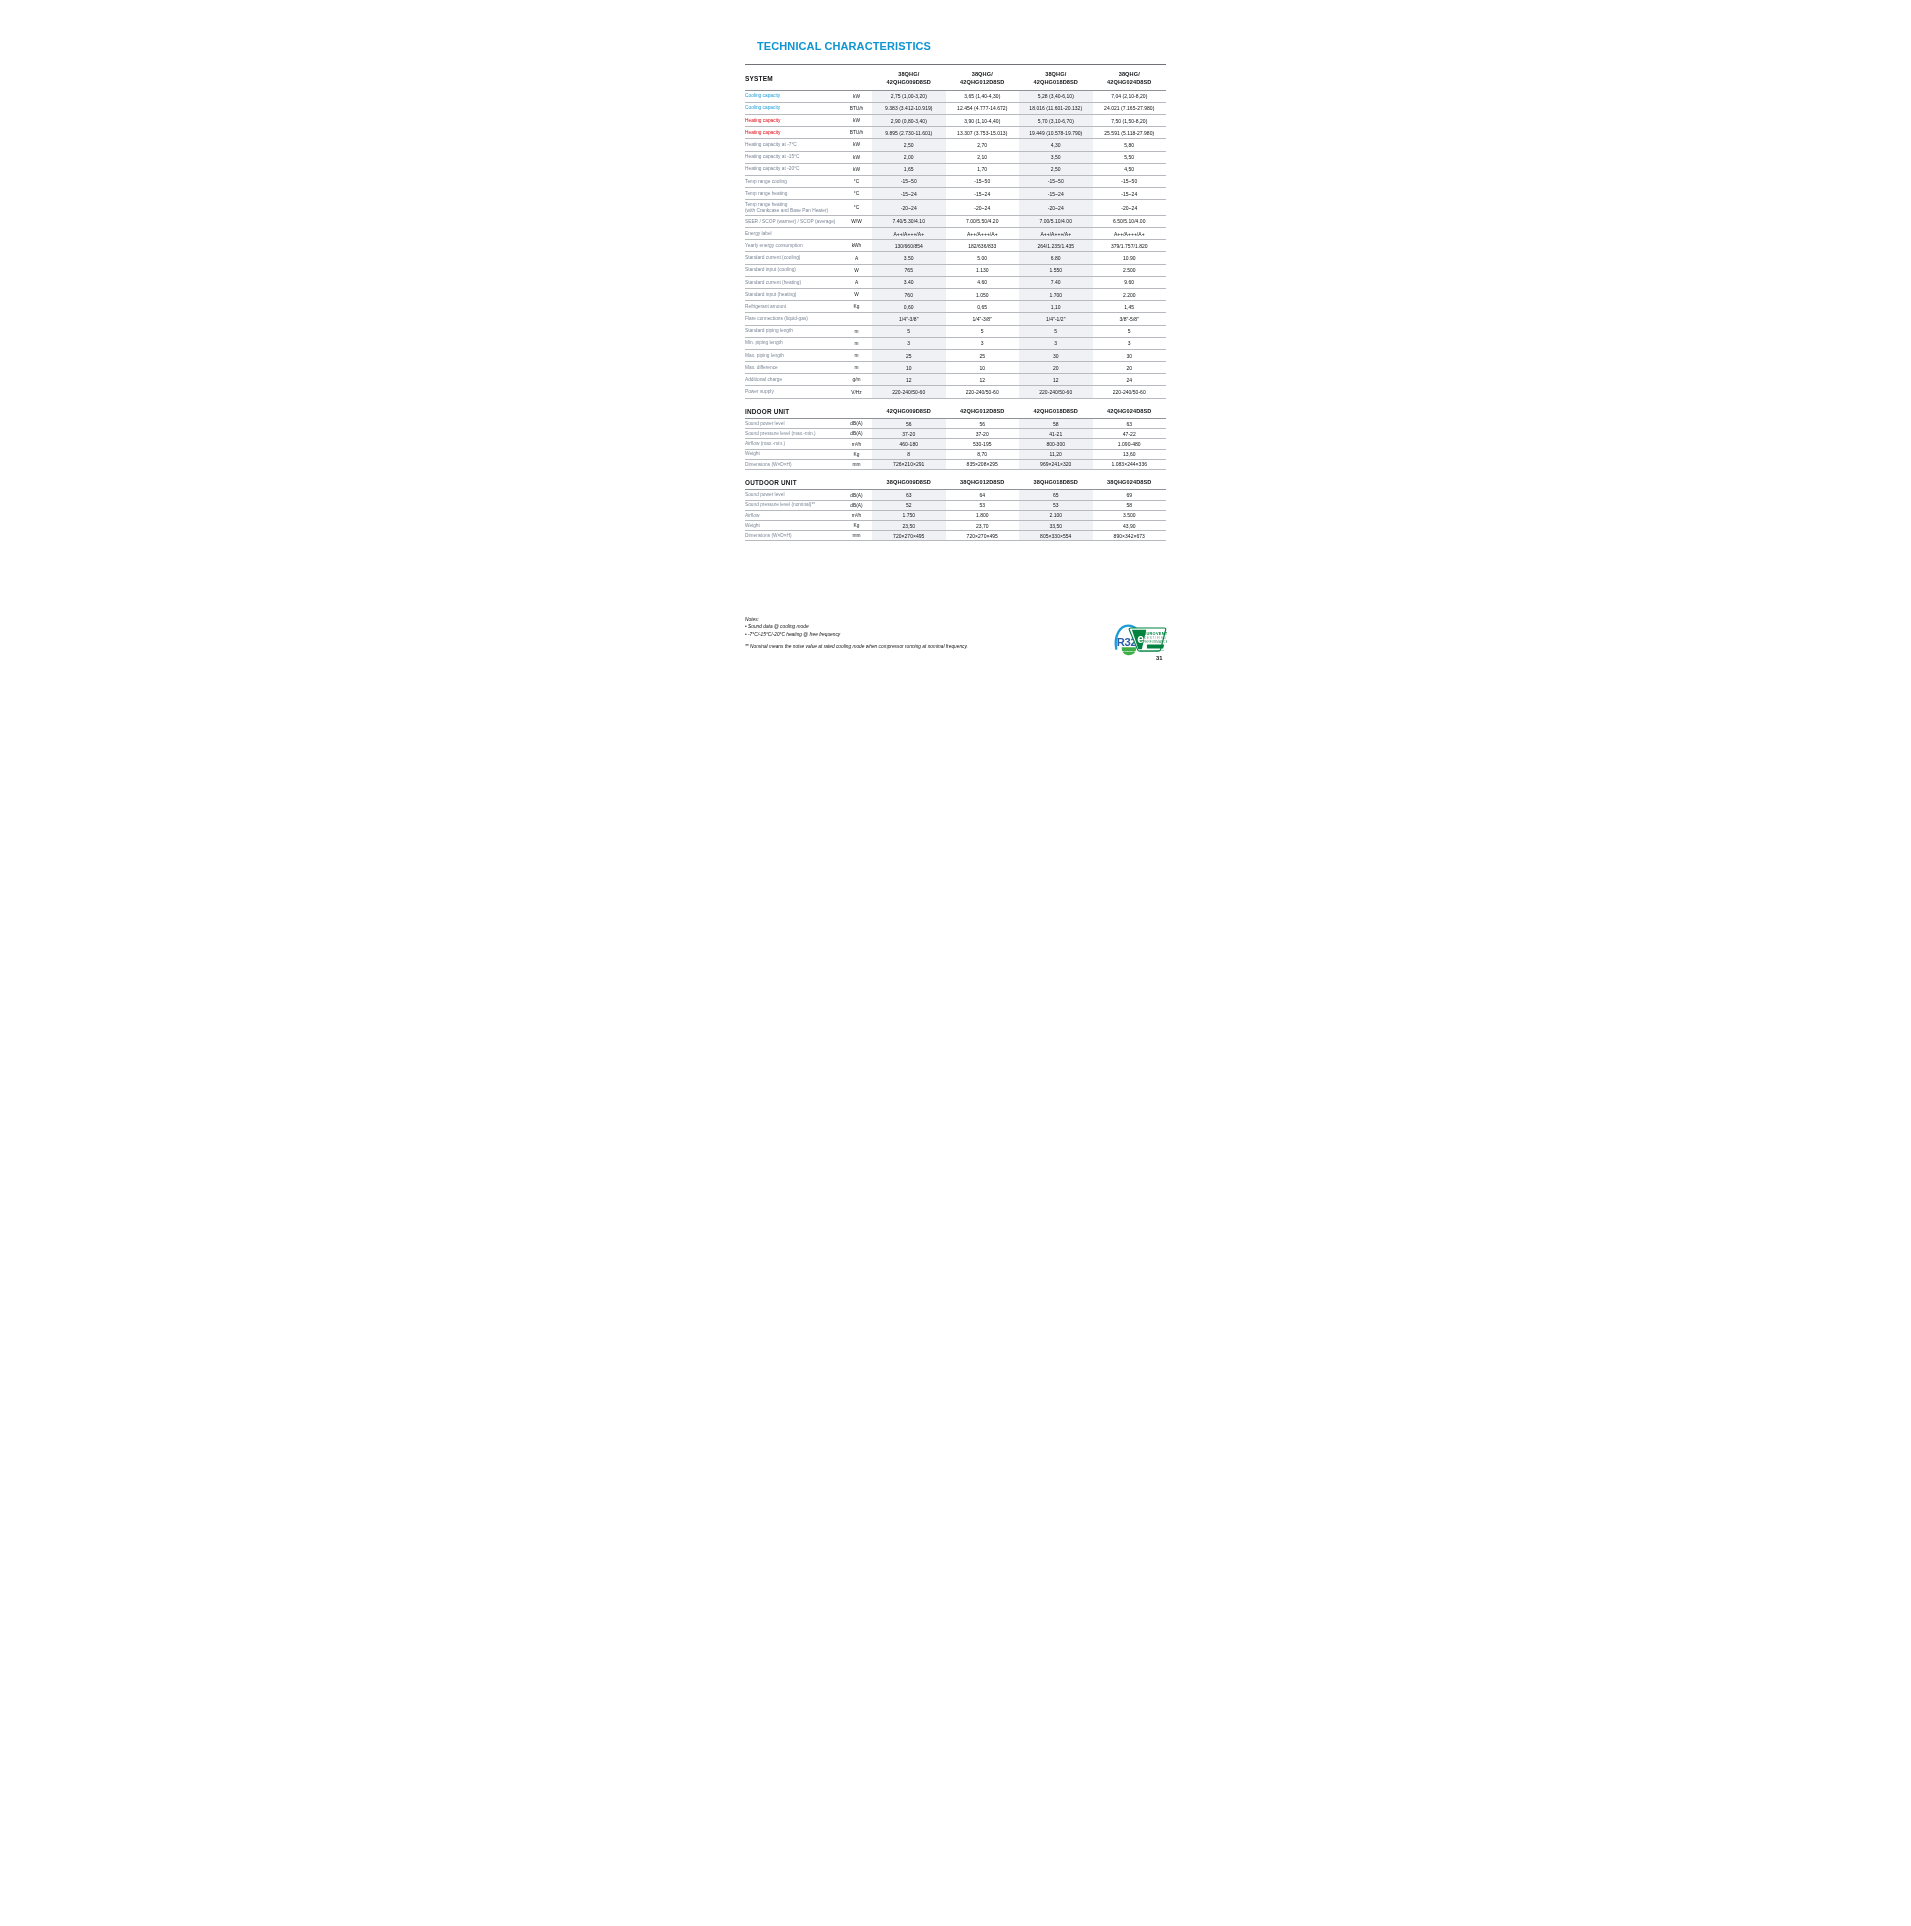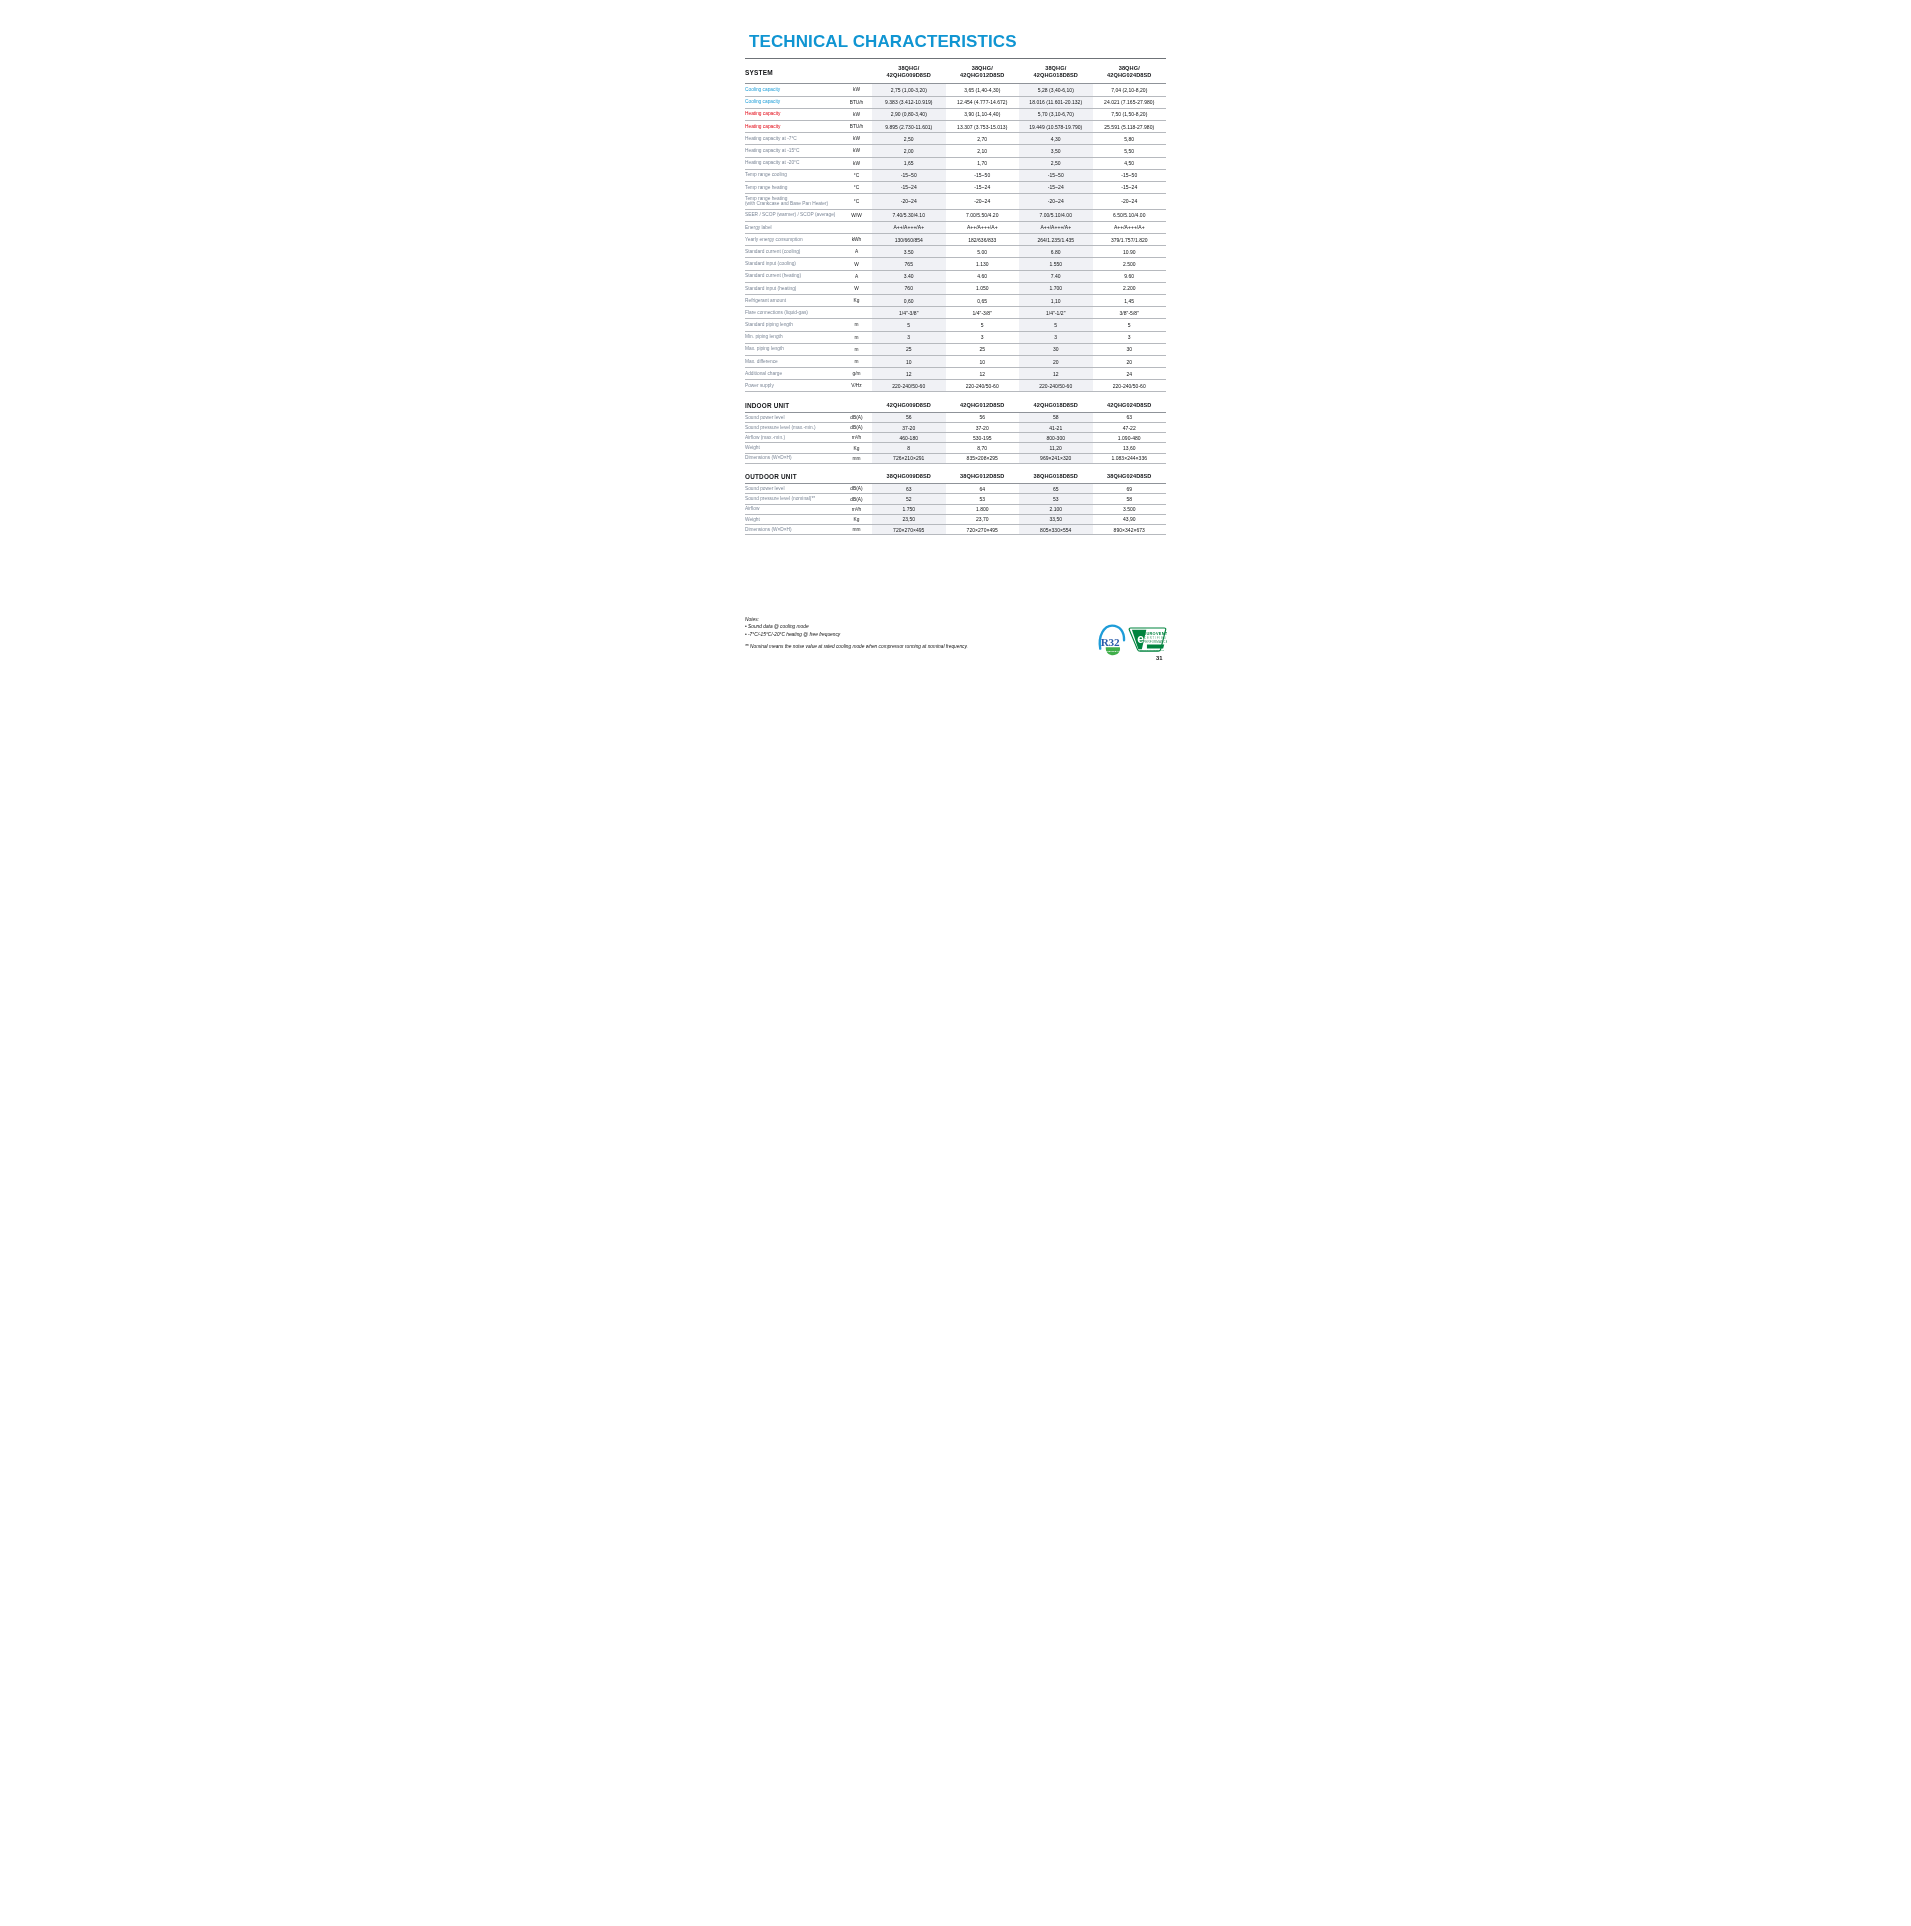--- a/index.html
+++ b/index.html
@@ -1,21 +1,21 @@
 <!DOCTYPE html>
 <html style="font-size:6.2px"><head>
 <meta charset="utf-8">
 <style>
   html,body{margin:0;padding:0;background:#ffffff;}
   .page{
     width:478px;height:676px;margin:0 auto;background:#ffffff;position:relative;
     font-family:"Liberation Sans", sans-serif;color:#17191c;overflow:hidden;
   }
   .content{position:absolute;left:28.5px;top:0;width:421px;}
-  .page-title{margin:4px;padding-top:28px;font-size:17px;font-weight:bold;letter-spacing:0.1px;}
+  .page-title{margin:12px;padding-top:28px;font-size:11px;font-weight:bold;letter-spacing:0.1px;}
   .title-rule{height:0.8px;background:#6f7378;margin-top:5.8px;}
   
   .spec-table{width:100%;}
   .t-head,.t-row{display:grid;grid-template-columns:96px 31px repeat(4,1fr);}
   .t-head{align-items:end;padding:6.2px 0 3.5px;border-bottom:0.8px solid #8f9399;}
   .t-head .sec{font-size:6.5px;font-weight:bold;color:#121417;letter-spacing:0.2px;align-self:center;}
   .col-head{text-align:center;font-weight:bold;font-size:5.6px;line-height:1.35;color:#121417;letter-spacing:0.1px;}
   .t-row{border-bottom:0.4px solid #b6b9be;min-height:11.2px;align-items:center;}
   .t-row.tall{min-height:14.6px;}
   .lbl{font-size:4.8px;line-height:1.2;color:#7d8898;padding:1.2px 2.3px 1.2px 0;}
@@ -26,21 +26,21 @@
        text-align:center;font-size:5px;color:#101214;letter-spacing:0.04px;}
   .val.shade{background:#f0f1f5;}
   .sub .t-head{padding:9.2px 0 2.7px;}
   .sub .t-head .sec{font-size:6.4px;}
   .sub .t-row{min-height:9.2px;}
   
   .notes{position:absolute;left:28.5px;top:616px;font-style:italic;font-size:4.8px;
          color:#121212;line-height:1.52;}
   .notes .nh{margin:0;}
   .footnote{position:absolute;left:28.5px;top:644px;font-style:italic;font-size:4.8px;color:#121212;}
-  .logo-r32{position:absolute;left:380px;top:623px;font-family:Liberation Serif, serif;}
+  .logo-r32{position:absolute;left:396px;top:623px;}
   .logo-euro{position:absolute;left:411px;top:627px;}
   .pagenum{position:absolute;right:32px;top:655px;font-size:5.8px;font-weight:bold;color:#121212;}
 </style>
 </head>
 <body>
 
 <div class="page">
   <div class="content">
     <h1 class="page-title" style="color:#1095d2;">TECHNICAL CHARACTERISTICS</h1>
     <div class="title-rule"></div>

